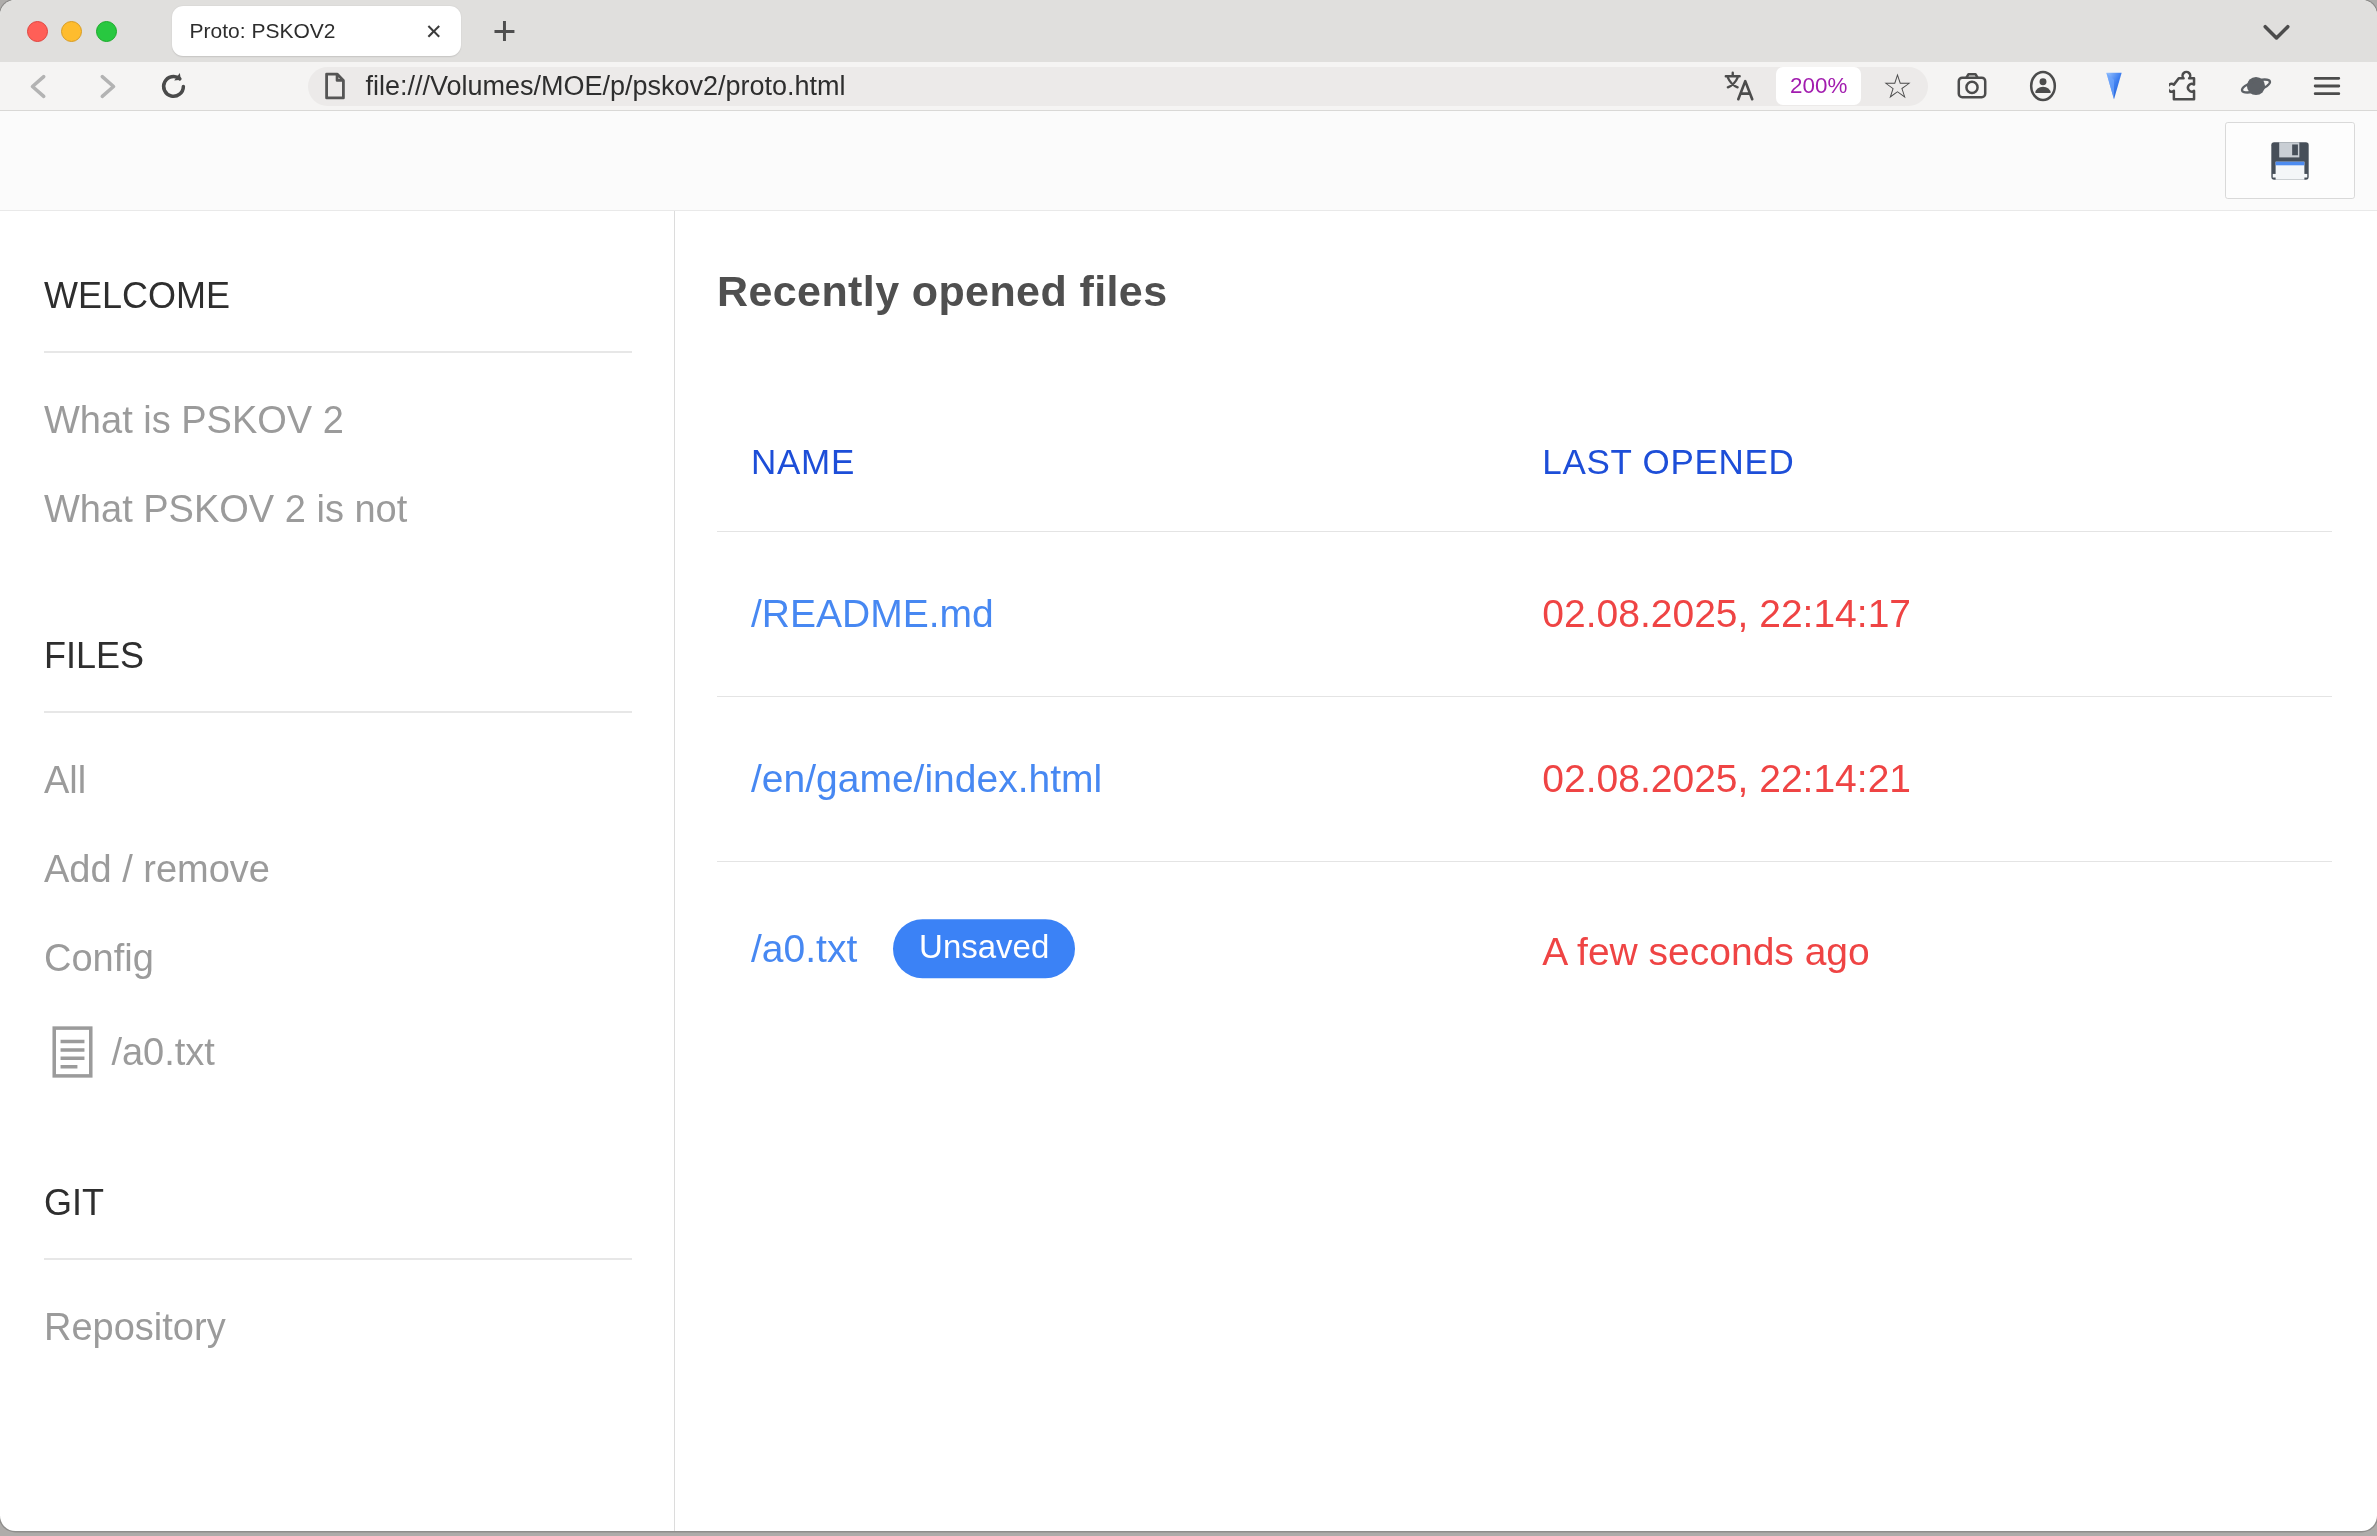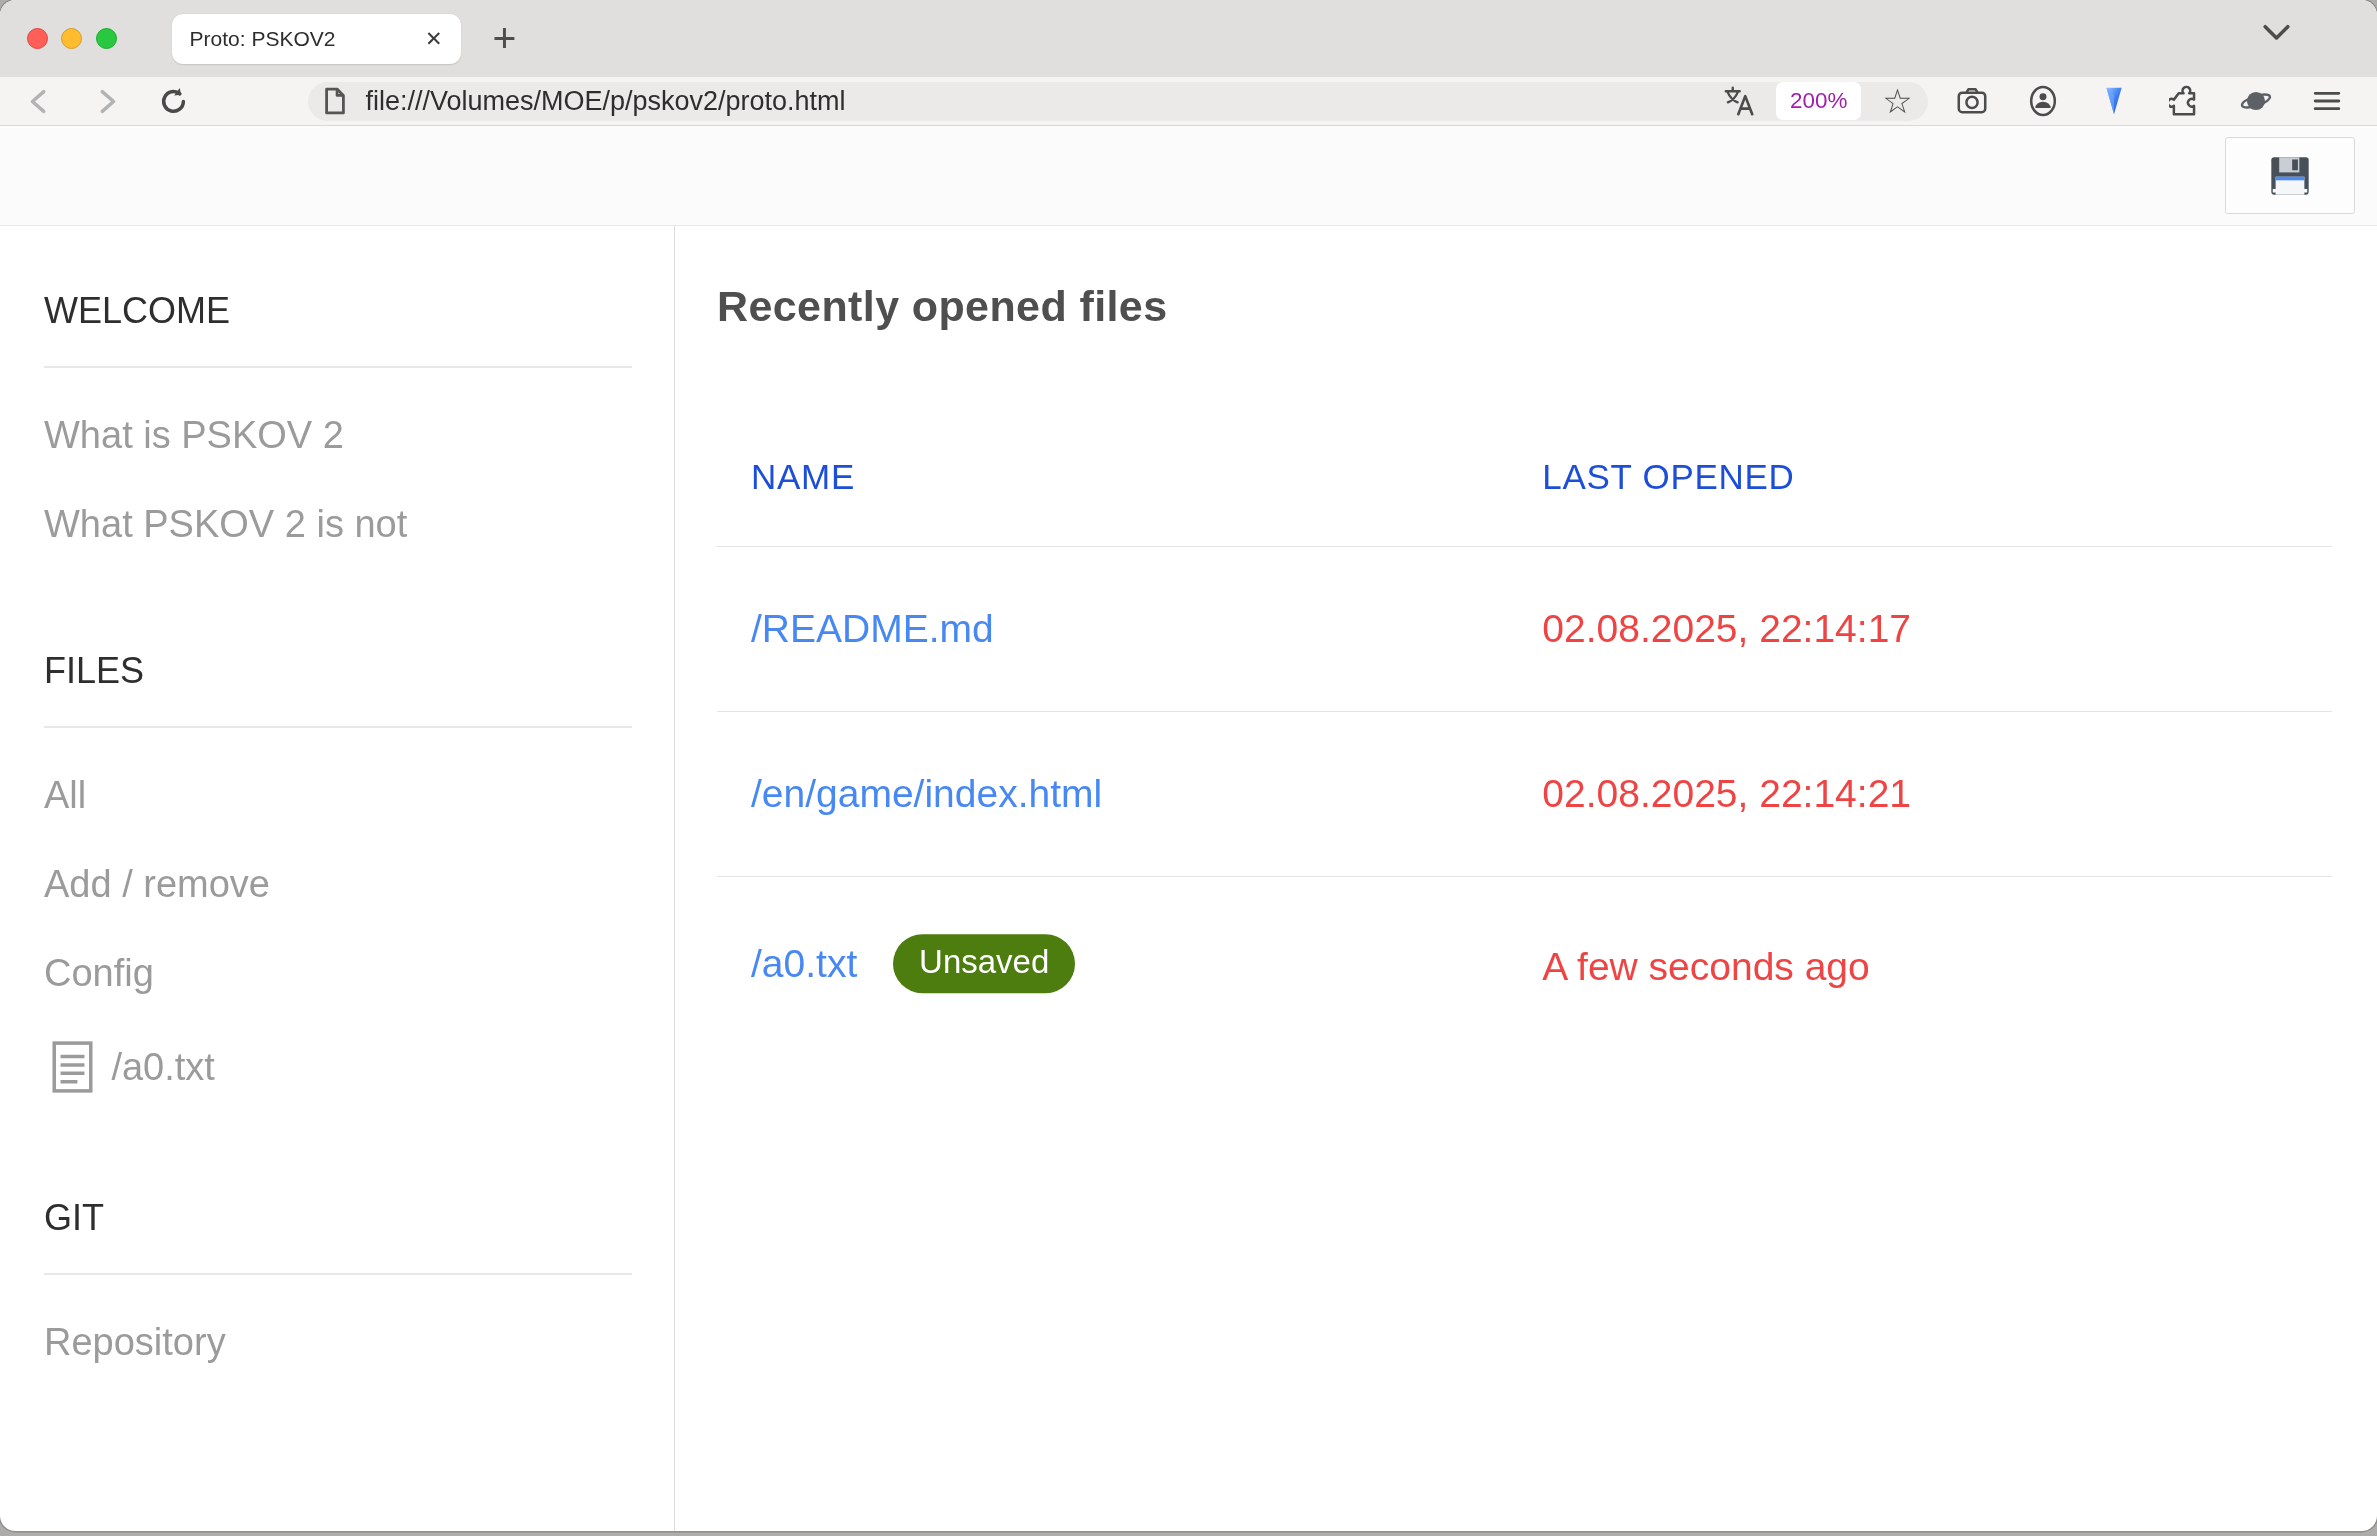--- a/index.html
+++ b/index.html
@@ -2,21 +2,21 @@
 <html style="font-size:11.2px"><head>
 <meta charset="utf-8">
 <style>
   html,body{margin:0;padding:0;background:#aeacaa;}
   body{width:2377px;height:1537px;position:relative;overflow:hidden;
        font-family:"Liberation Sans",sans-serif;-webkit-font-smoothing:antialiased;}
   .screen{position:absolute;inset:0 0 5.6px 0;background:#fff;border-radius:15.4px;
           overflow:hidden;display:flex;flex-direction:column;box-shadow:0 0 0 1.4px rgba(0,0,0,.18);}
 
   
-  .tabstrip{height:77px;background:#e0dfdd;display:flex;align-items:center;position:relative;flex:none;}
+  .tabstrip{height:62px;background:#e0dfdd;display:flex;align-items:center;position:relative;flex:none;}
   .lights{display:flex;gap:13.3px;margin-left:27px;}
   .light{width:19px;height:19px;border-radius:50%;display:inline-block;cursor:default;}
   .light.red{background:#ff5f57;border:0.7px solid #e0443e;}
   .light.yellow{background:#febc2e;border:0.7px solid #d89c22;}
   .light.green{background:#28c840;border:0.7px solid #1aab29;}
   .tab{margin-left:55px;width:289px;height:50px;background:#fff;border-radius:11.2px;
        display:flex;align-items:center;padding:0 18px;box-sizing:border-box;box-shadow:0 0.7px 1.4px rgba(0,0,0,.12);}
   .tab-title{font-size:21px;color:#2d2d2d;flex:1;white-space:nowrap;overflow:hidden;}
   .tab-close{font-size:21px;color:#3c3c3c;cursor:pointer;line-height:1;}
   .newtab{font-size:41px;font-weight:300;color:#4e4e4e;margin-left:32px;line-height:1;cursor:pointer;}
@@ -64,21 +64,21 @@
   .page-title{font-size:43px;font-weight:700;color:#4f4f4f;margin:0;letter-spacing:0.4px;}
   table.files{width:100%;border-collapse:collapse;margin-top:126px;}
   .files th{font-size:35px;font-weight:400;color:#1d4ed8;text-align:left;
             padding:0 0 49px 34px;border-bottom:1.4px solid #e4e4e4;letter-spacing:0.7px;}
   .files th:first-child{width:49%;}
   .files td{font-size:39px;padding:60px 0 60px 34px;border-bottom:1.4px solid #e4e4e4;
             white-space:nowrap;}
   .files tr:last-child td{border-bottom:none;}
   .file-link{color:#4788f2;text-decoration:none;cursor:pointer;}
   .cell-time{color:#ef4444;}
-  .unsaved-badge{display:inline-block;background:#4d7c0f;color:#fff;font-size:33px;
+  .unsaved-badge{display:inline-block;background:#3b82f6;color:#fff;font-size:33px;
                  padding:9px 26px 12px;border-radius:34px;margin-left:25px;
                  vertical-align:middle;transform:translateY(-2.8px);}
   svg{display:block;}
 </style>
 </head>
 <body>
 
 <div class="screen">
 
   <div class="tabstrip">

